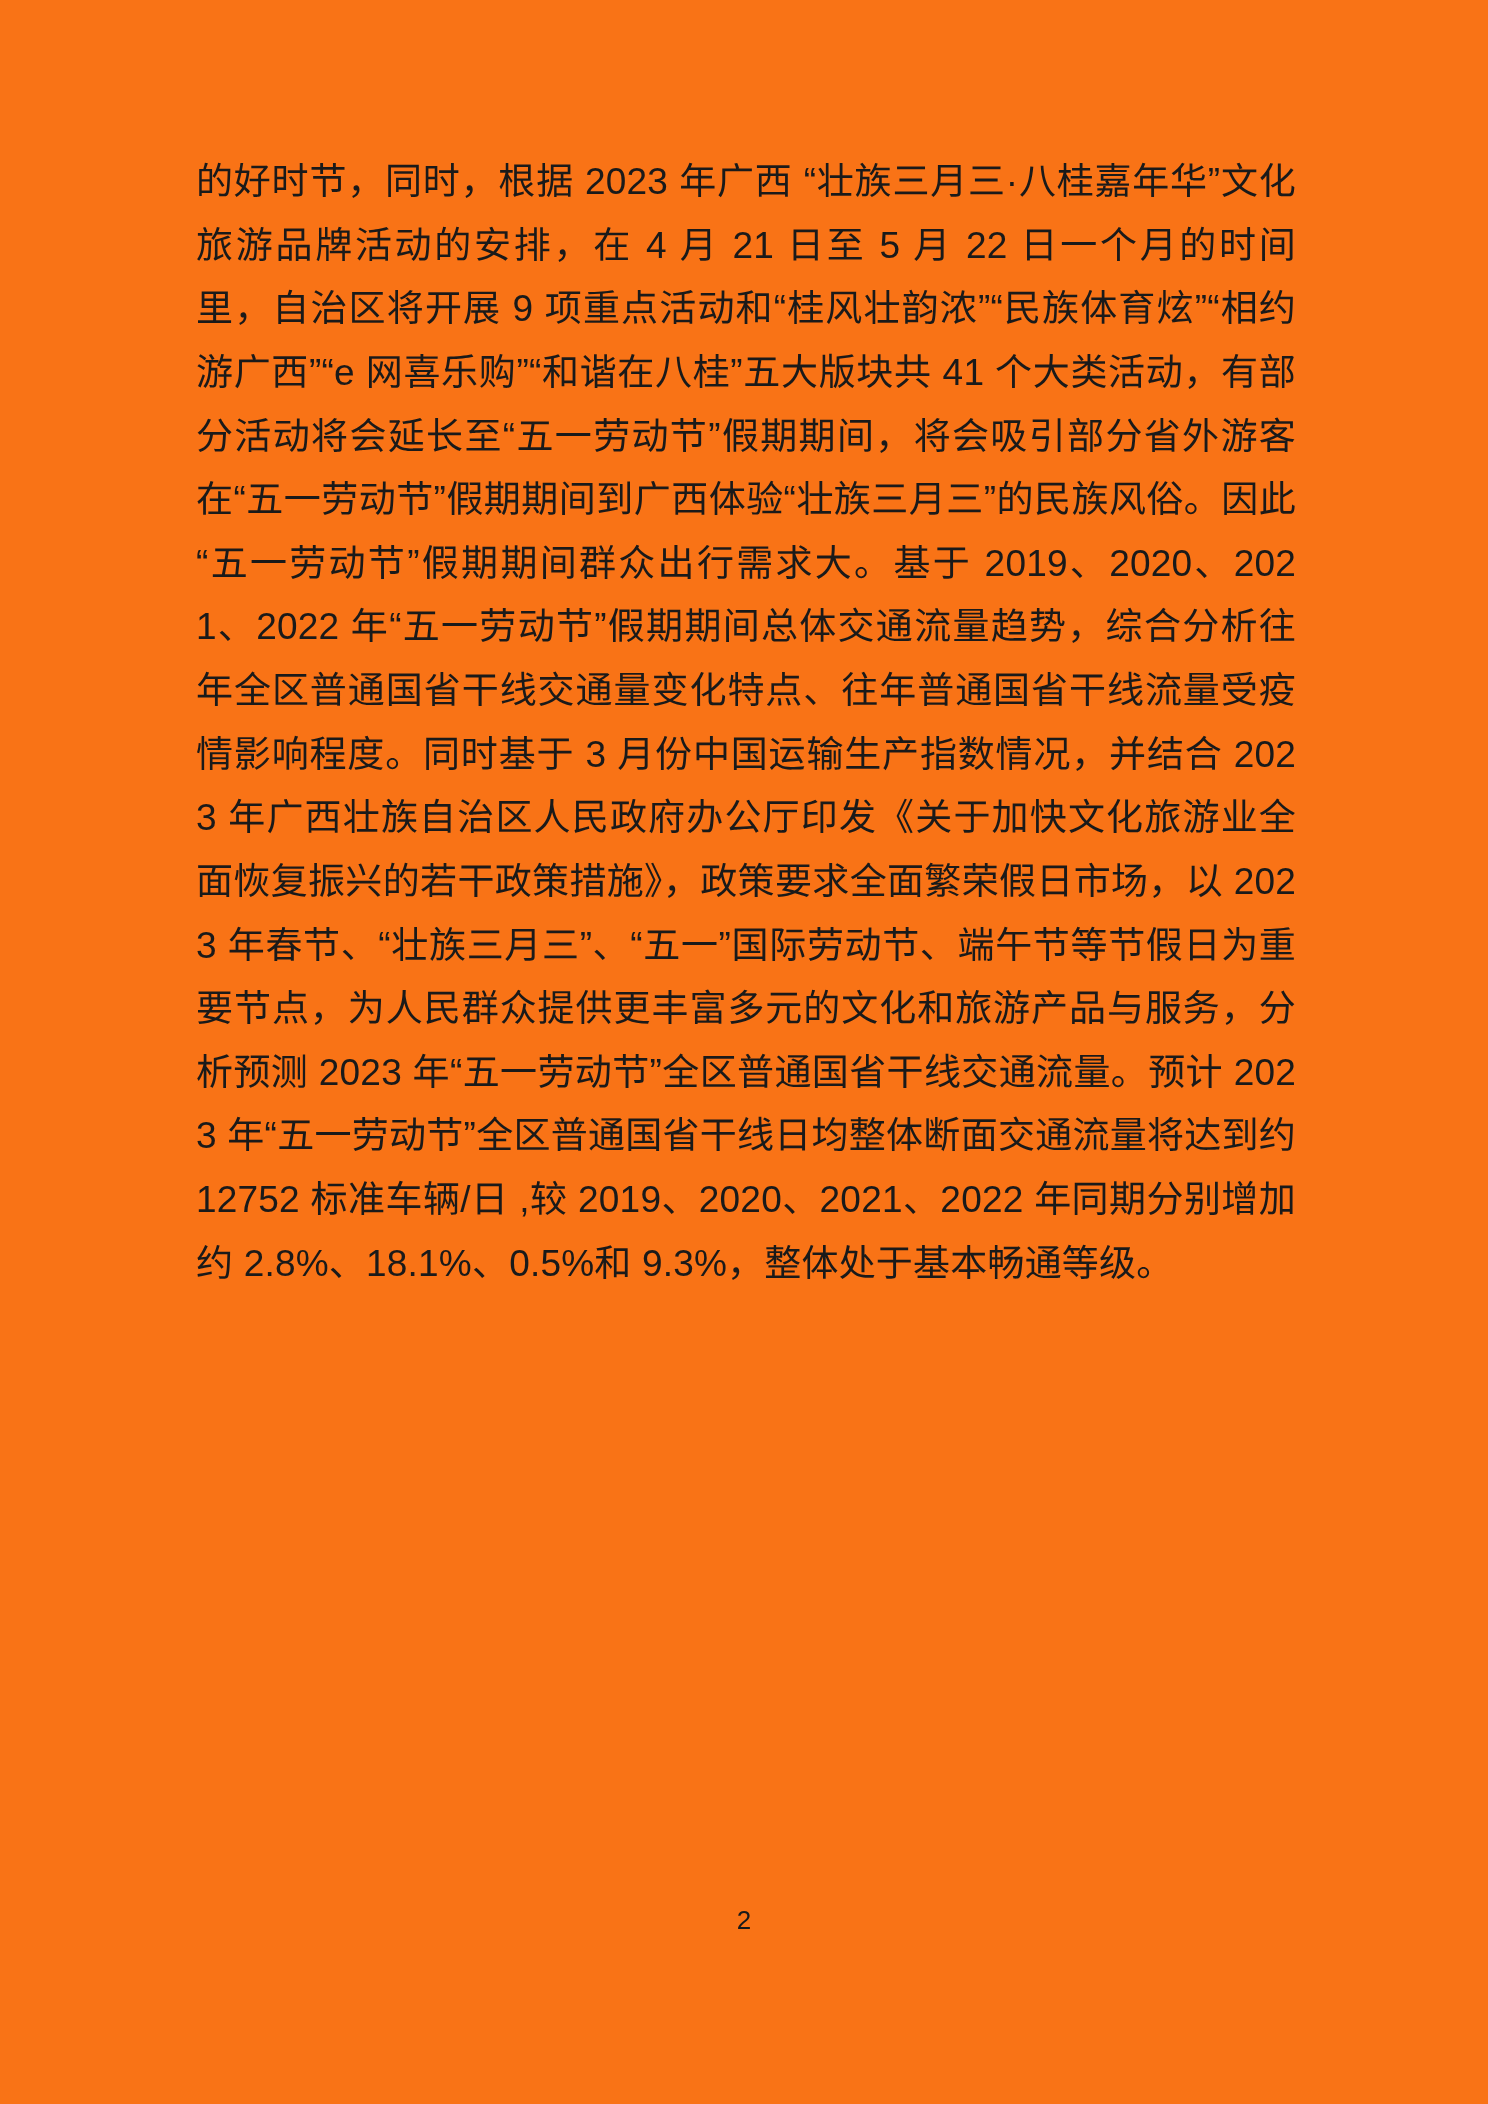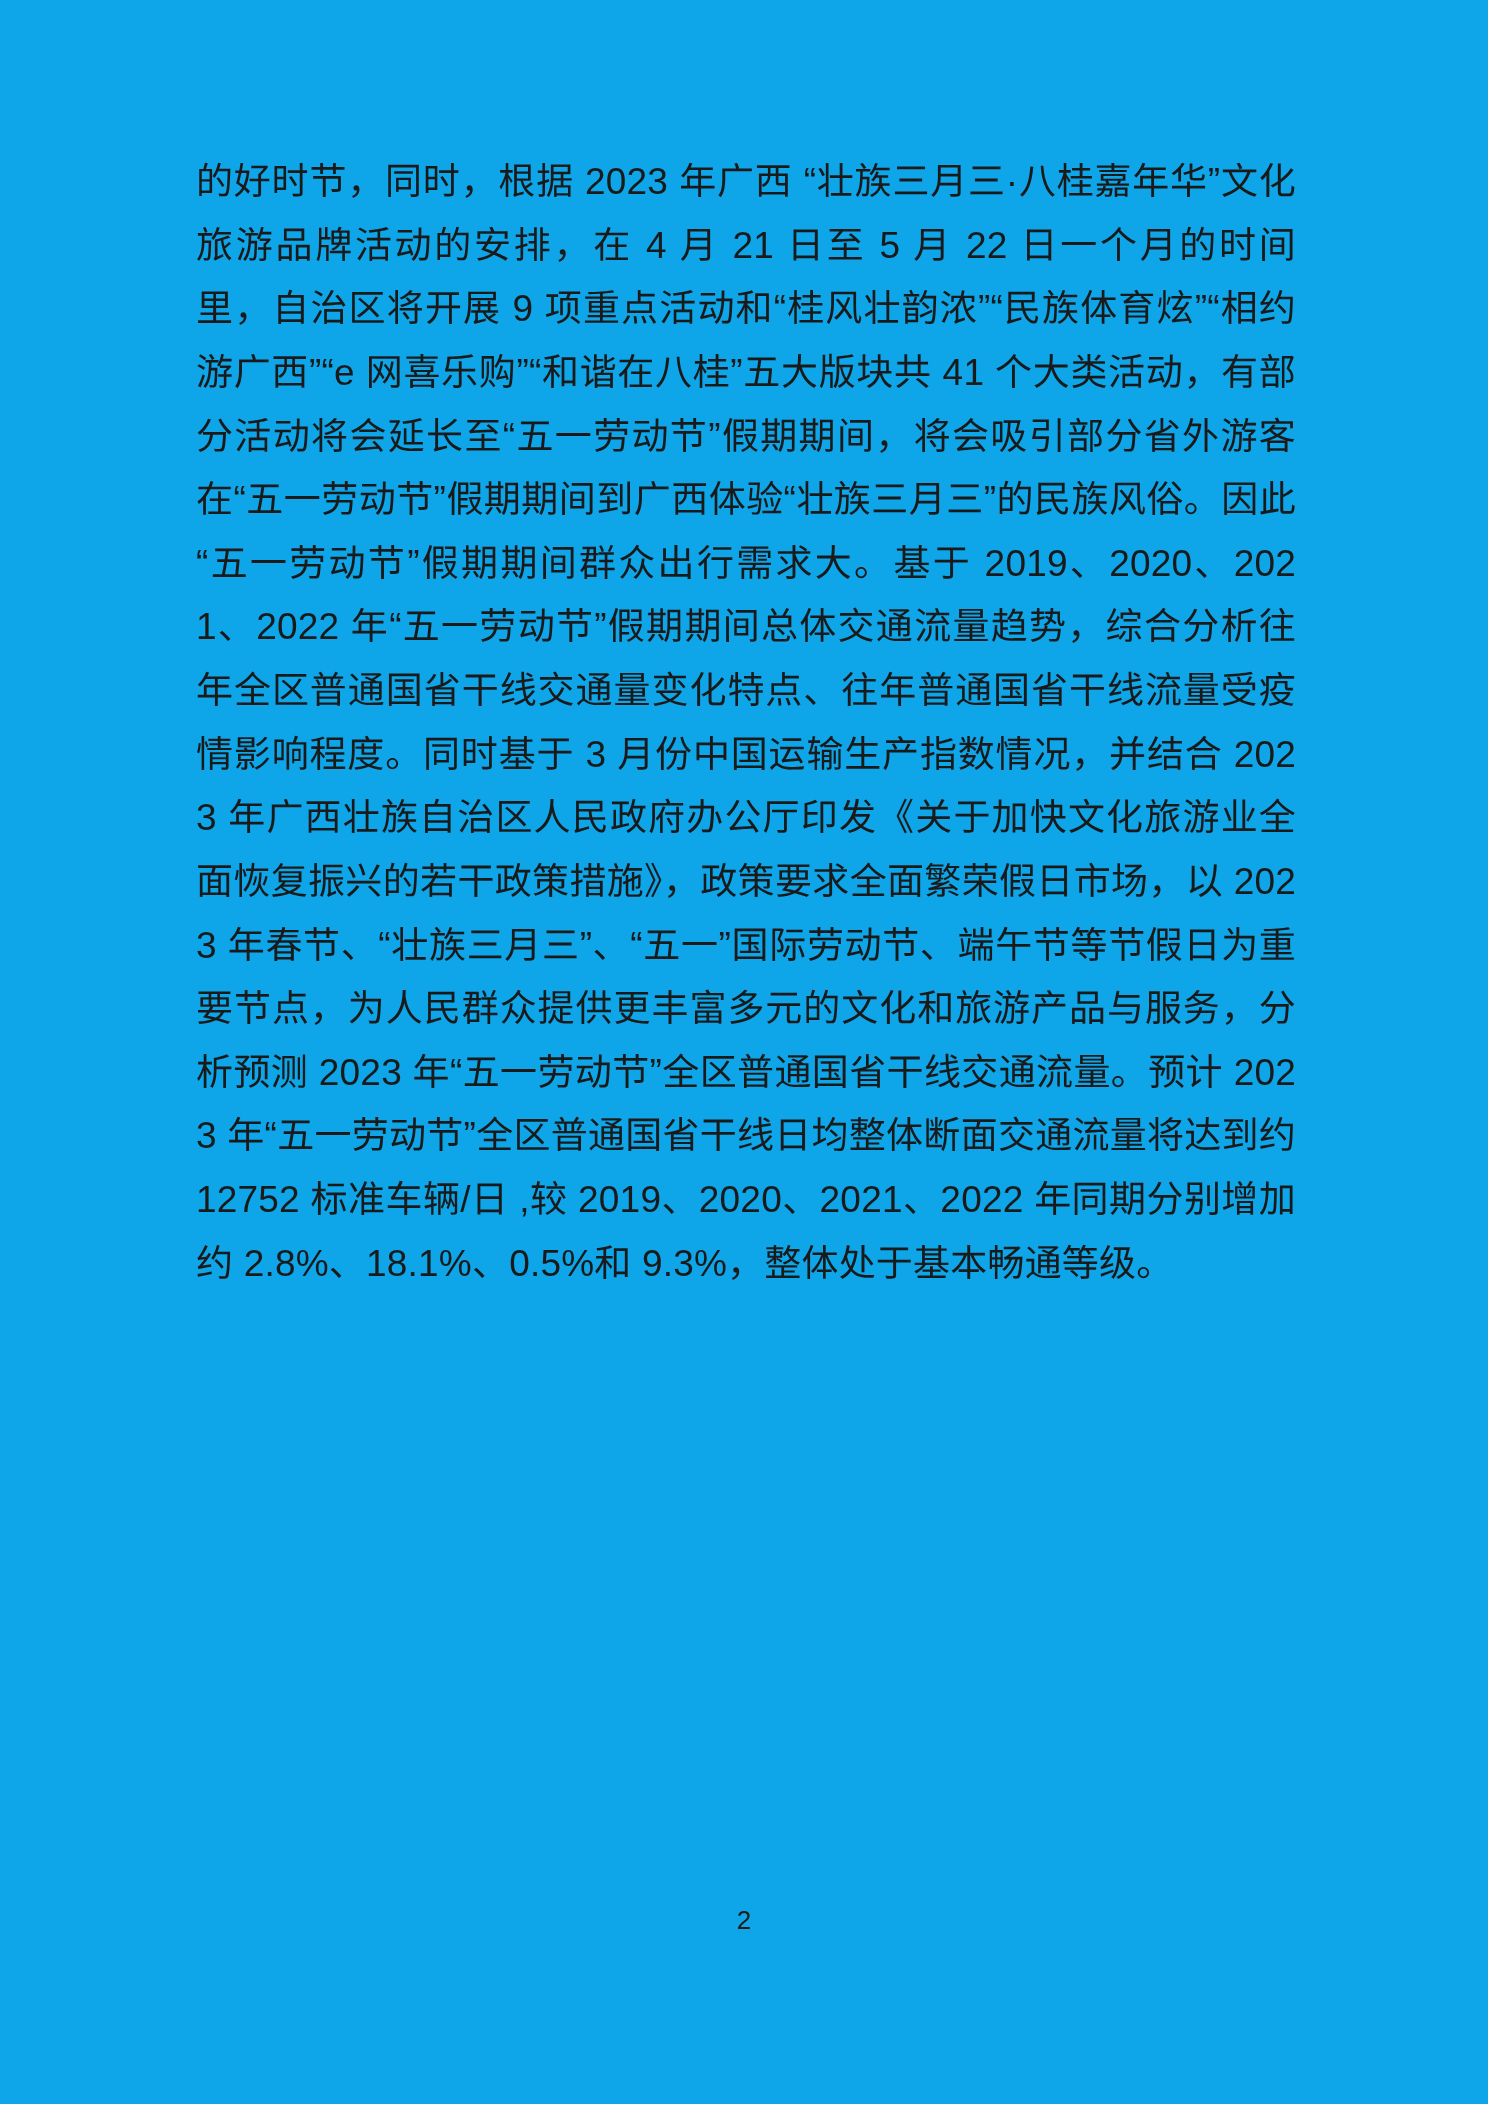--- a/index.html
+++ b/index.html
@@ -3,21 +3,21 @@
 <meta charset="utf-8">
 <style>
   html, body {
     margin: 0;
     padding: 0;
     background: #f0f0f0;
   }
   .page {
     width: 1488px;
     height: 2104px;
-    background: #0ea5e9;
+    background: #f97316;
     position: relative;
     box-sizing: border-box;
     margin: 0 auto;
     overflow: hidden;
   }
   .doc-body {
     position: absolute;
     left: 196px;
     top: 150px;
     width: 1100px;

